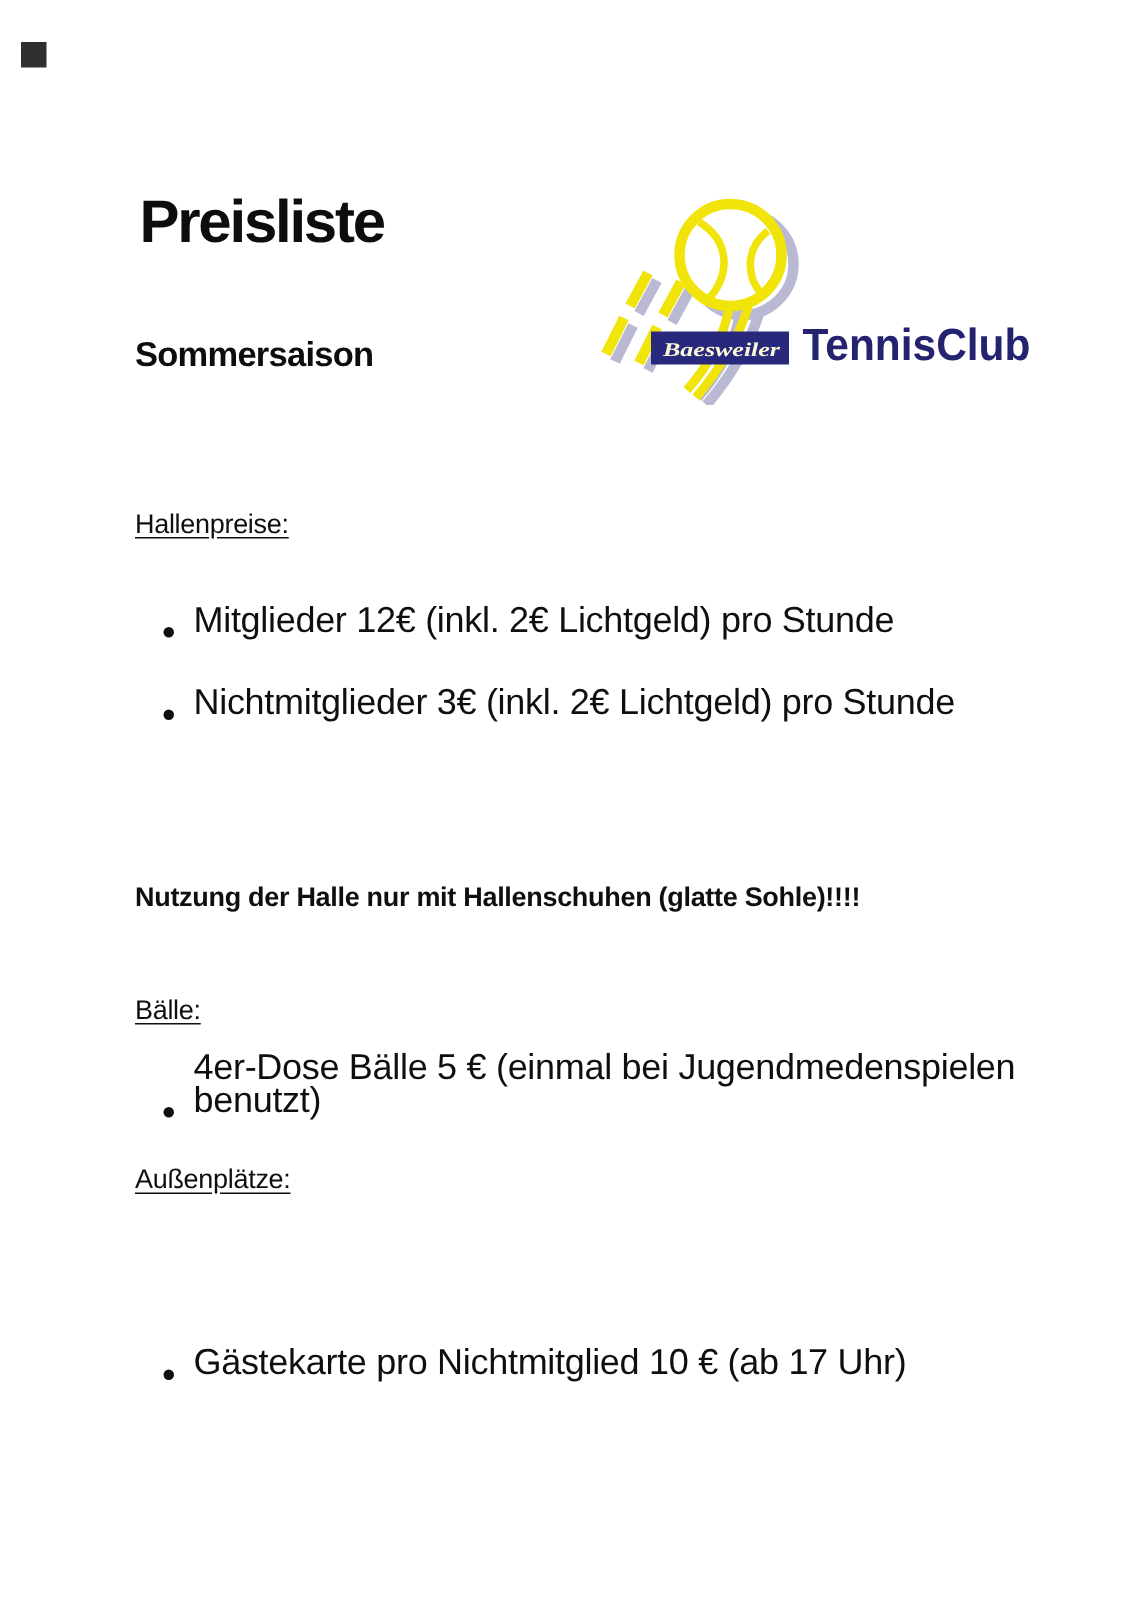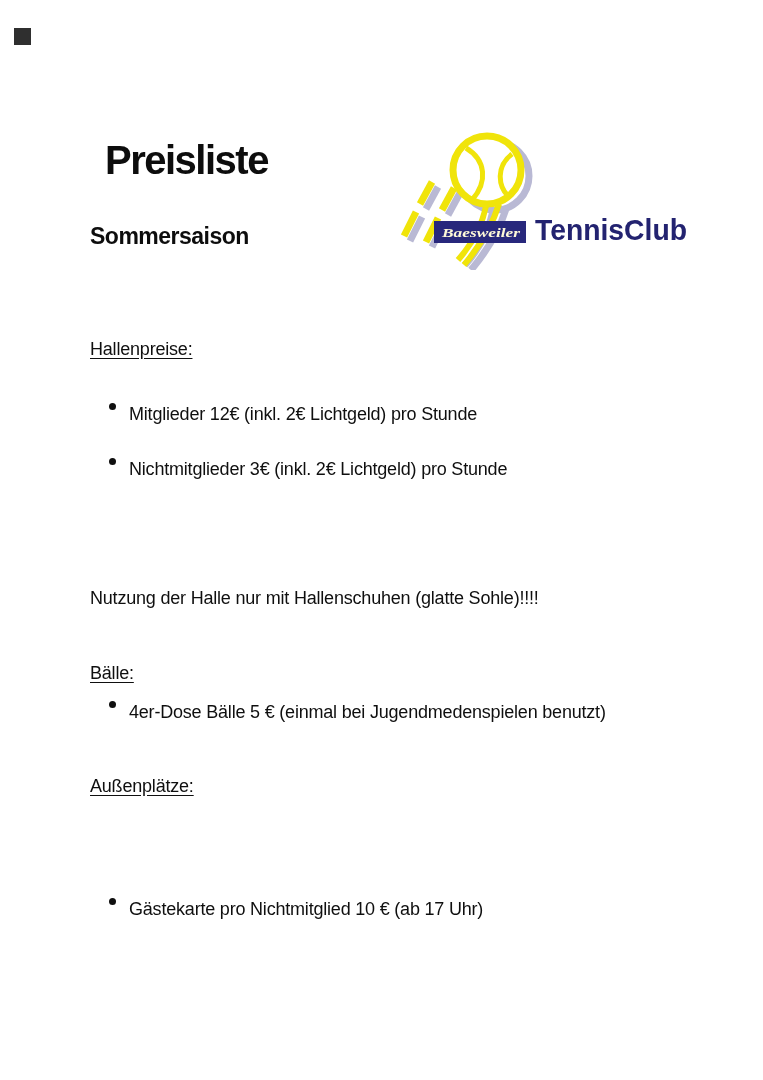--- a/index.html
+++ b/index.html
@@ -9,46 +9,46 @@
     background:#ffffff;
     font-family:"Liberation Sans","DejaVu Sans",sans-serif;
     color:#111111;
     overflow:hidden;
   }
   .corner-mark{
     position:absolute;left:14px;top:28px;width:17px;height:17px;
     background:#2f2f2f;
   }
   .title{
-    position:absolute;left:89px;top:124px;margin:16px;
+    position:absolute;left:89px;top:124px;margin:4px;
     font-size:40px;font-weight:bold;letter-spacing:-1.5px;color:#0d0d0d;
     line-height:1;
   }
   .subtitle{
     position:absolute;left:90px;top:225px;margin:0;
     font-size:23px;font-weight:bold;letter-spacing:-0.5px;color:#0d0d0d;
     line-height:1;
   }
   .logo{
     position:absolute;left:396px;top:120px;width:296px;height:150px;text-align:center;
   }
   .heading{
     position:absolute;left:90px;
     font-size:18px;line-height:22px;letter-spacing:-0.2px;color:#0f0f0f;
     text-decoration:underline;
     text-underline-offset:3px;
   }
   .note{
     position:absolute;left:90px;
-    font-size:18px;line-height:22px;letter-spacing:-0.2px;color:#0f0f0f;
+    font-size:18px;line-height:22px;letter-spacing:-0.2px;color:#0f0f0f;font-weight:bold;
   }
   .bullet{
     position:absolute;left:109px;
-    display:flex;align-items:flex-start;
-    font-size:18px;line-height:22px;letter-spacing:-0.2px;color:#0f0f0f;
+    display:flex;align-items:flex-end;
+    font-size:24px;line-height:22px;letter-spacing:-0.2px;color:#0f0f0f;
   }
   .bullet .dot{
     width:7px;height:7px;border-radius:50%;background:#0f0f0f;
     margin-right:13px;flex:0 0 auto;
   }
   
   .logo text.banner-label{
     font-family:"Liberation Serif","DejaVu Serif",serif;
     font-style:italic;font-weight:bold;font-size:13px;
     fill:#fdf8d8;

